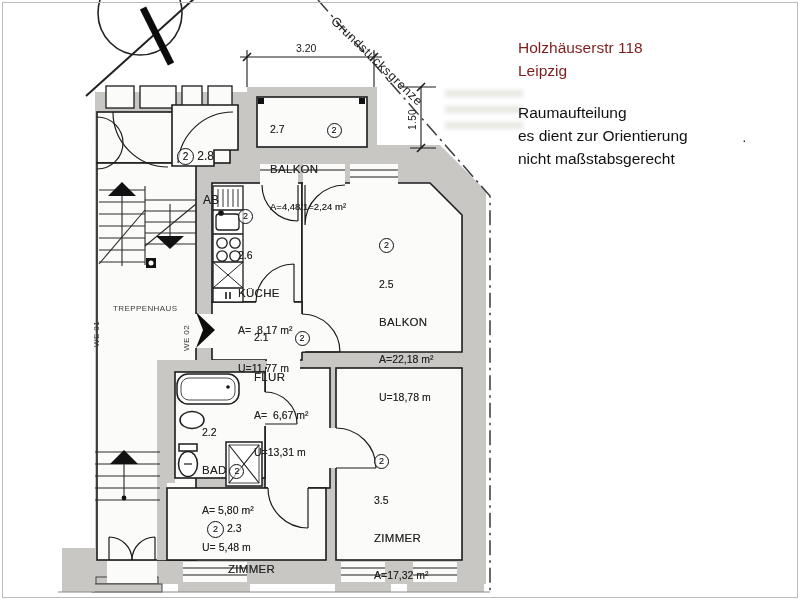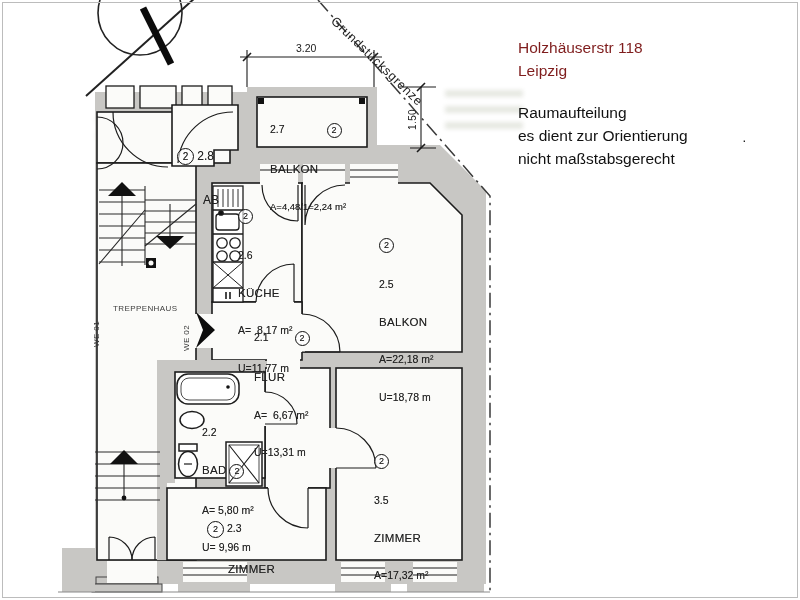--- a/index.html
+++ b/index.html
@@ -235,21 +235,21 @@
     <div><span>2.1</span><span class="badge" style="margin-left:26px;">2</span></div>
     <div class="room-name">FLUR</div>
     <div>A=  6,67 m²</div>
     <div>U=13,31 m</div>
   </div>
 
   <div class="lbl" style="left:202px;top:401px;">
     <div>2.2</div>
     <div><span class="room-name">BAD</span> <span class="badge">2</span></div>
     <div>A= 5,80 m²</div>
-    <div>U= 9,96 m</div>
+    <div>U= 5,48 m</div>
   </div>
 
   <div class="lbl" style="left:374px;top:429px;">
     <div><span class="badge">2</span></div>
     <div>3.5</div>
     <div class="room-name">ZIMMER</div>
     <div>A=17,32 m²</div>
     
   </div>
 

